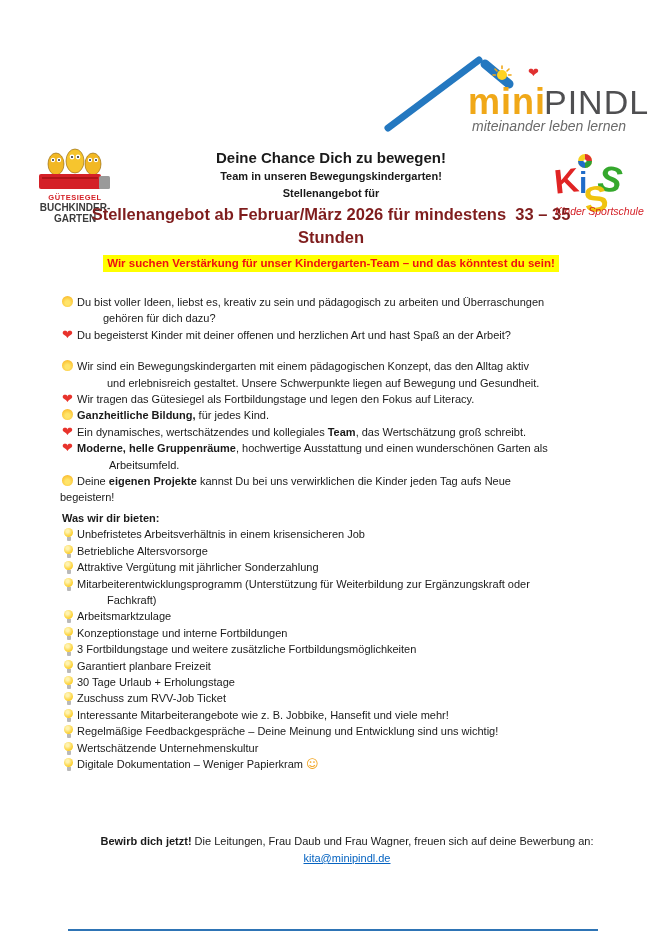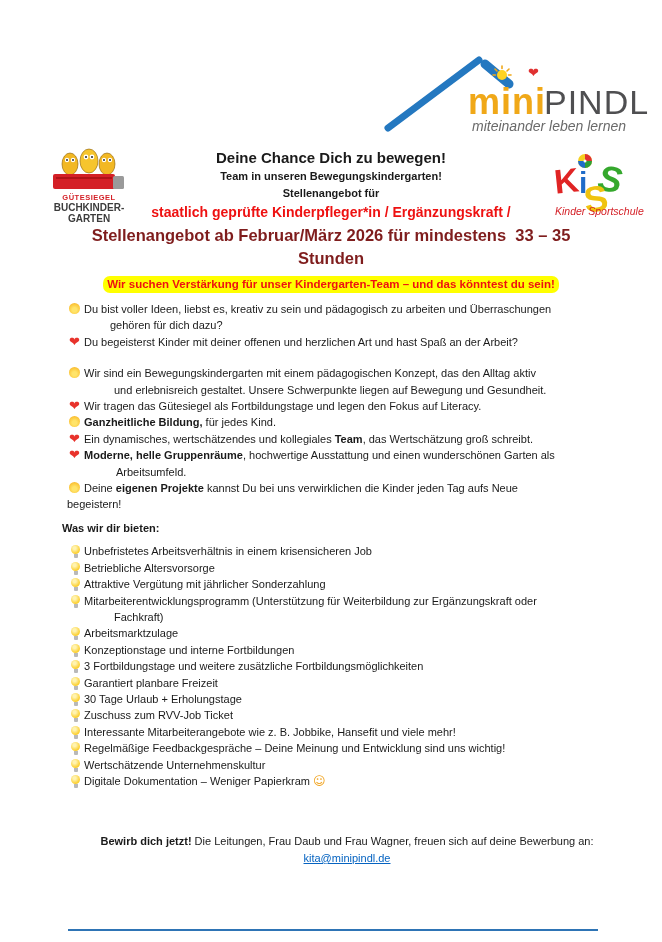--- a/index.html
+++ b/index.html
@@ -1,35 +1,35 @@
 <!DOCTYPE html>
 <html><head>
 <meta charset="utf-8">
 <style>
   html,body{margin:0;padding:0;background:#ffffff;}
   .page{position:relative;width:662px;height:942px;background:#ffffff;overflow:hidden;
         font-family:"Liberation Sans",sans-serif;color:#1a1a1a;}
 
   
   .logo-top{position:absolute;top:50px;left:382px;}
-  .badge-left{position:absolute;top:146px;left:47px;}
+  .badge-left{position:absolute;top:146px;left:33px;}
   .badge-right{position:absolute;top:149px;left:552px;}
 
   
   .header-block{position:absolute;top:149px;left:60px;width:542px;text-align:center;}
   .h-title{font-size:15px;font-weight:700;margin:0 0 3px 0;}
   .h-sub{font-size:11px;font-weight:700;margin:0 0 2px 0;line-height:15px;}
   .h-red1{font-size:14px;font-weight:700;color:#ee1111;margin:2px 0 0 0;line-height:19px;}
   .h-red2{font-size:16.5px;font-weight:700;color:#7f1d1d;margin:2px 0 0 0;line-height:23px;white-space:pre-wrap;}
   .h-highlight{display:inline-block;margin-top:6px;background:#ffff00;color:#ee1111;
-               font-size:11.5px;font-weight:700;padding:1px 4px;line-height:15px;border-radius:7px;}
+               font-size:11.5px;font-weight:700;padding:1px 4px;line-height:15px;}
 
   
   .content{position:absolute;top:294px;left:62px;width:545px;font-size:11px;line-height:16.4px;}
-  .list{margin:7px;}
+  .list{margin:0;}
   .about-list{margin-top:15px;}
   .benefits-heading{margin-top:4px;font-weight:700;}
   .li-row{display:flex;align-items:flex-start;}
   .li-icon{flex:0 0 15px;position:relative;top:2px;height:14px;}
   .li-text{flex:1;}
   .b{font-weight:700;}
   .sp{display:inline-block;width:0;}
 
   .icon-sun::before{content:"";display:block;width:11px;height:11px;border-radius:50%;
      background:radial-gradient(circle at 50% 62%,#ffe46a 25%,#fcc93e 62%,#f2a41f 100%);}
@@ -126,21 +126,20 @@
       <text x="46" y="42" font-size="36" font-weight="700" font-style="italic" fill="#35a82d" transform="rotate(8 55 30)">S</text>
       <text x="32" y="62" font-size="36" font-weight="700" fill="#f0c30f" transform="rotate(-8 45 50)">S</text>
       <text x="3" y="66" font-size="10.5" font-style="italic" fill="#d42027">Kinder Sportschule</text>
     </svg>
   </div>
 
   <div class="header-block">
     <div class="h-title">Deine Chance Dich zu bewegen!</div>
     <div class="h-sub">Team in unseren Bewegungskindergarten!</div>
     <div class="h-sub">Stellenangebot für</div>
-    <div class="h-red1">staatlich geprüfte Kinderpfleger*in / Ergänzungskraft /</div>
     <div class="h-red2">Stellenangebot ab Februar/März 2026 für mindestens  33 – 35 Stunden</div>
     <div>
       <span class="h-highlight">Wir suchen Verstärkung für unser Kindergarten-Team – und das könntest du sein!</span>
     </div>
   </div>
 
   <div class="content">
     <div class="list intro-list">
         <div class="li-row">
           <span class="li-icon icon-sun"></span>

